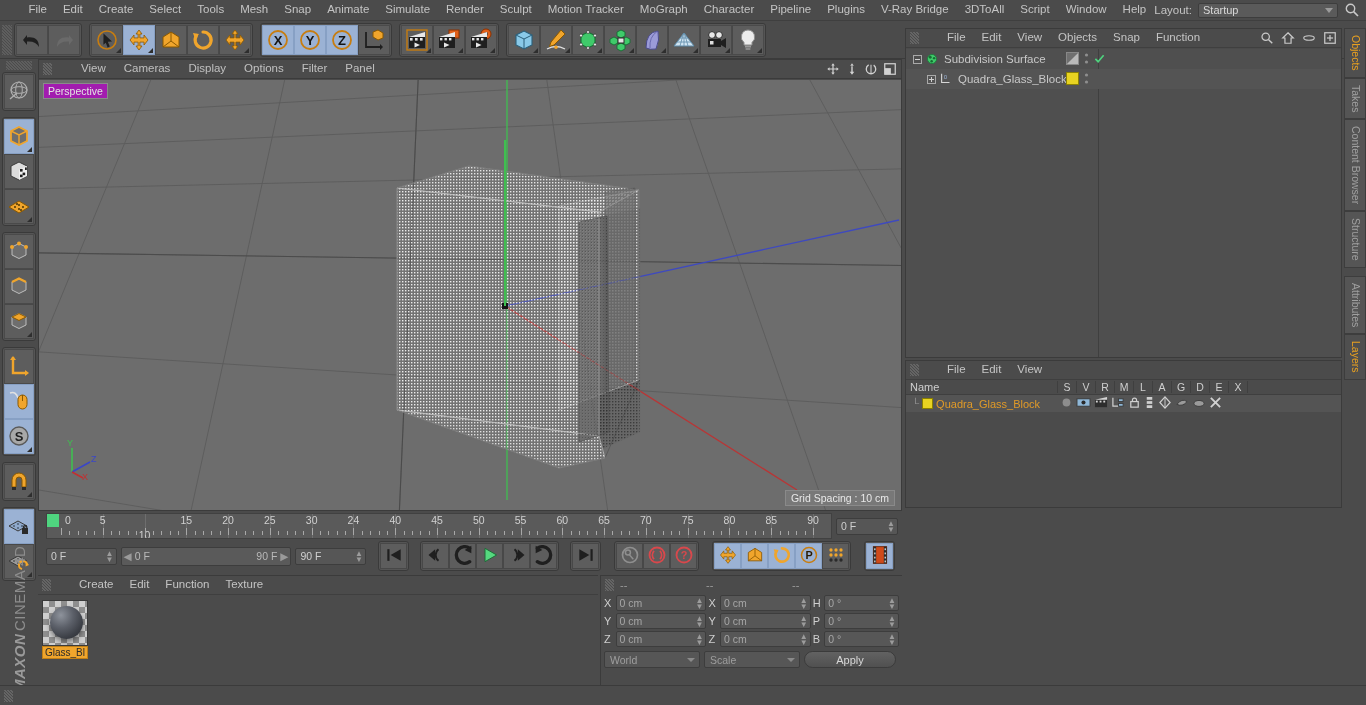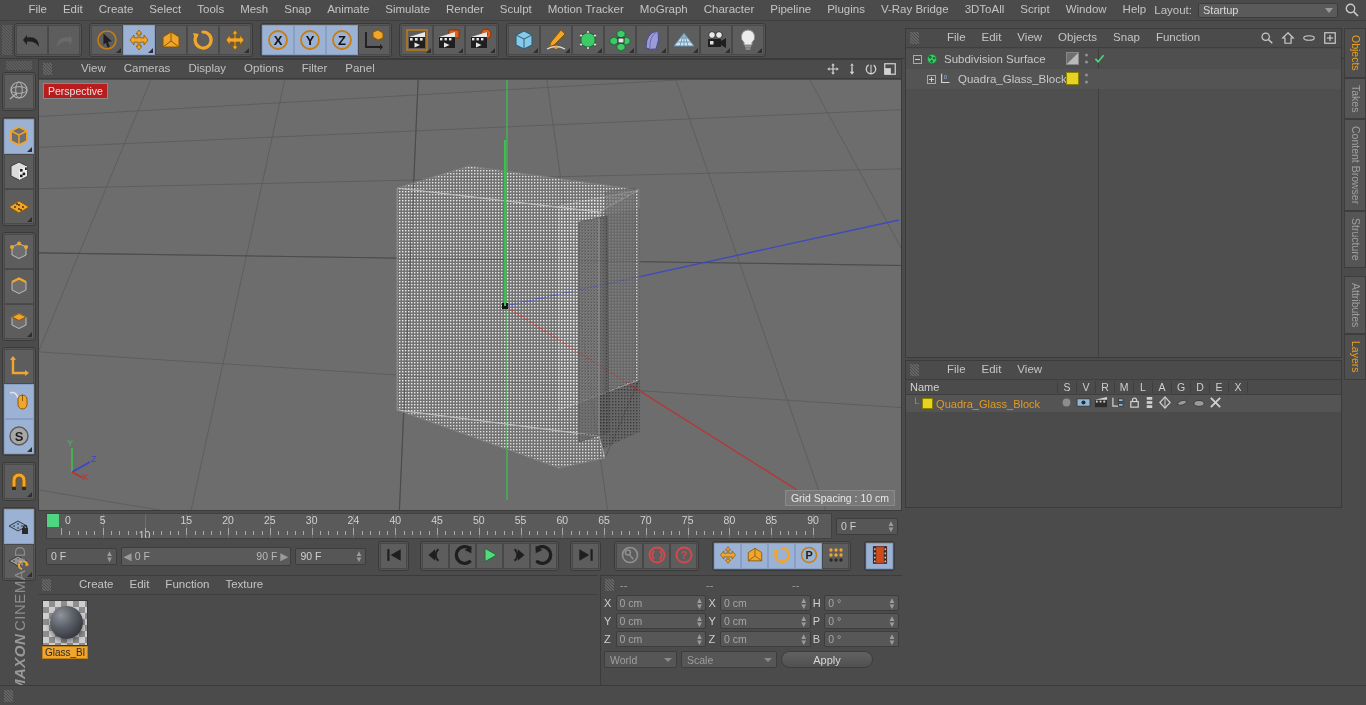--- a/index.html
+++ b/index.html
@@ -94,21 +94,21 @@
     position:absolute; left:38px; top:59px; width:864px; height:452px;
     background:#4b4b4b; border:1px solid #3b3b3b;
   }
   .vp-menubar{ height:19px; display:flex; align-items:center; background:#4b4b4b;
     padding-left:4px; border-bottom:1px solid #3b3b3b;}
   .vp-menubar .mi{ font-size:11.5px; padding:0 9px; color:#c0c0c0;}
   .vp-nav{ position:absolute; right:4px; top:2px; display:flex; gap:5px; align-items:center;}
   .vp-canvas{ position:absolute; left:0; top:20px; right:0; bottom:0; overflow:hidden;
     background:#6d6d6d; }
   .vp-label{
-    position:absolute; left:4px; top:3px; background:#b91c1c; color:#e4e4e4;
+    position:absolute; left:4px; top:3px; background:#a21caf; color:#e4e4e4;
     font-size:10.5px; padding:1px 4px; z-index:5; border:1px solid #8a8a8a;
   }
   .grid-spacing{
     position:absolute; right:6px; bottom:4px; background:#787878; color:#e8e8e8;
     font-size:10.5px; padding:1px 5px; z-index:5; border:1px solid #8a8a8a;
   }
   .axis-gizmo{ position:absolute; left:24px; bottom:30px; width:46px;height:46px; z-index:5;}
 
   
   .timeline{
@@ -1116,21 +1116,21 @@
         <div class="co-row">
           <span class="co-lbl">Z</span>
           <span class="co-in w1">0 cm<span class="spin">▲<br>▼</span></span>
           <span class="co-lbl">Z</span>
           <span class="co-in w2">0 cm<span class="spin">▲<br>▼</span></span>
           <span class="co-lbl">B</span>
           <span class="co-in w3">0 °<span class="spin">▲<br>▼</span></span>
         </div>
       </div>
     <div class="co-foot">
-      <div class="co-sel" style="width:73px">
+      <div class="co-sel" style="width:96px">
         <span>World</span>
         <span class="caret"></span>
       </div>
       <div class="co-sel" style="width:96px">
         <span>Scale</span>
         <span class="caret"></span>
       </div>
       <div class="apply-btn">Apply</div>
     </div>
   </div>

